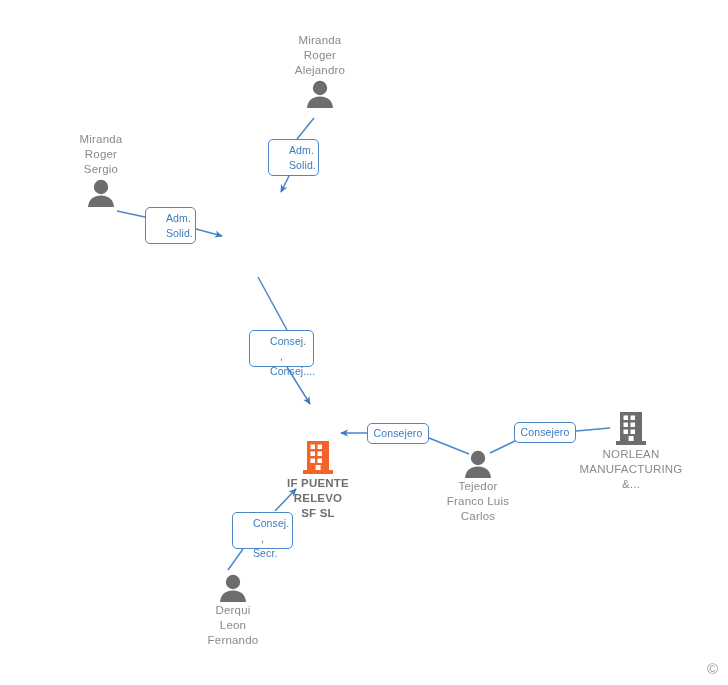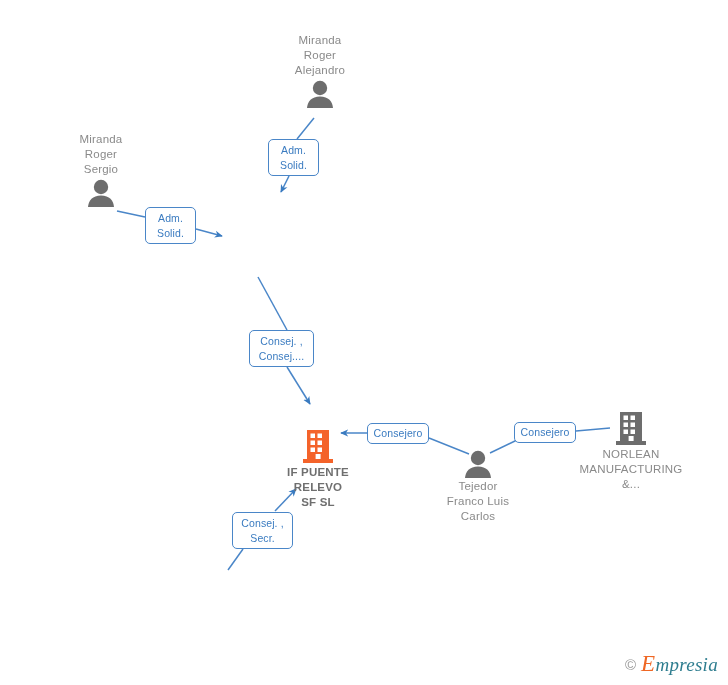--- a/index.html
+++ b/index.html
@@ -59,21 +59,21 @@
   .edge-label {
     position: absolute;
     box-sizing: border-box;
     border: 1.4px solid #4a86c8;
     border-radius: 5px;
     background: #ffffff;
     color: #3a7bc0;
     font-size: 10.5px;
     line-height: 15px;
     text-align: center;
-    padding: 3px 8px;
+    padding: 3px 20px;
     white-space: pre-line;
     letter-spacing: 0.1px;
   }
   .watermark {
     position: absolute;
     right: 10px;
     bottom: 8px;
     display: flex;
     align-items: center;
     gap: 5px;
@@ -150,21 +150,21 @@
 Sergio</span>
     <span class="glyph">
       <svg width="40" height="28" viewBox="0 0 40 28">
         <circle cx="20" cy="8" r="7.2" fill="#6d6d6d"></circle>
         <path d="M20 16.5 C 11.5 16.5 7.5 21.5 7 28 L 33 28 C 32.5 21.5 28.5 16.5 20 16.5 z" fill="#6d6d6d"></path>
       </svg>
     </span>
   </div>
 
 
-  <div class="node company focus" style="left:318px; top:428px;">
+  <div class="node company focus" style="left:318px; top:439px;">
     <span class="glyph">
       <svg width="34" height="36" viewBox="0 0 34 36">
         <rect x="6" y="2" width="22" height="29" fill="#f4632a"></rect>
         <rect x="2" y="31" width="30" height="4" fill="#f4632a"></rect>
         <rect x="9.5" y="5.5" width="4.5" height="4.5" fill="#ffffff"></rect>
         <rect x="16.5" y="5.5" width="4.5" height="4.5" fill="#ffffff"></rect>
         <rect x="9.5" y="12.5" width="4.5" height="4.5" fill="#ffffff"></rect>
         <rect x="16.5" y="12.5" width="4.5" height="4.5" fill="#ffffff"></rect>
         <rect x="9.5" y="19.5" width="4.5" height="4.5" fill="#ffffff"></rect>
         <rect x="16.5" y="19.5" width="4.5" height="4.5" fill="#ffffff"></rect>
@@ -200,35 +200,45 @@
       <svg width="40" height="28" viewBox="0 0 40 28">
         <circle cx="20" cy="8" r="7.2" fill="#6d6d6d"></circle>
         <path d="M20 16.5 C 11.5 16.5 7.5 21.5 7 28 L 33 28 C 32.5 21.5 28.5 16.5 20 16.5 z" fill="#6d6d6d"></path>
       </svg>
     </span>
     <span class="caption">Tejedor
 Franco Luis
 Carlos</span>
   </div>
 
+  <div class="node person" style="left:233px; top:574px;">
+    <span class="glyph">
+      <svg width="40" height="28" viewBox="0 0 40 28">
+        <circle cx="20" cy="8" r="7.2" fill="#6d6d6d"></circle>
+        <path d="M20 16.5 C 11.5 16.5 7.5 21.5 7 28 L 33 28 C 32.5 21.5 28.5 16.5 20 16.5 z" fill="#6d6d6d"></path>
+      </svg>
+    </span>
+    <span class="caption">Derqui
+Leon
+Fernando</span>
+  </div>
 
   <div class="edge-label" style="left:268px; top:139px; width:51px; height:37px;">Adm.
 Solid.</div>
 
   <div class="edge-label" style="left:145px; top:207px; width:51px; height:37px;">Adm.
 Solid.</div>
 
   <div class="edge-label" style="left:249px; top:330px; width:65px; height:37px;">Consej. ,
 Consej....</div>
 
   <div class="edge-label" style="left:367px; top:423px; width:62px; height:21px; line-height:14px; padding:2px 5px;">Consejero</div>
 
   <div class="edge-label" style="left:514px; top:422px; width:62px; height:21px; line-height:14px; padding:2px 5px;">Consejero</div>
 
   <div class="edge-label" style="left:232px; top:512px; width:61px; height:37px;">Consej. ,
 Secr.</div>
 
   <div class="watermark">
     <span class="copy">©</span>
-    <span class="brand"><span class="cap">E</span><span>mpresia</span></span>
   </div>
 
 </div>
 
 </body></html>

